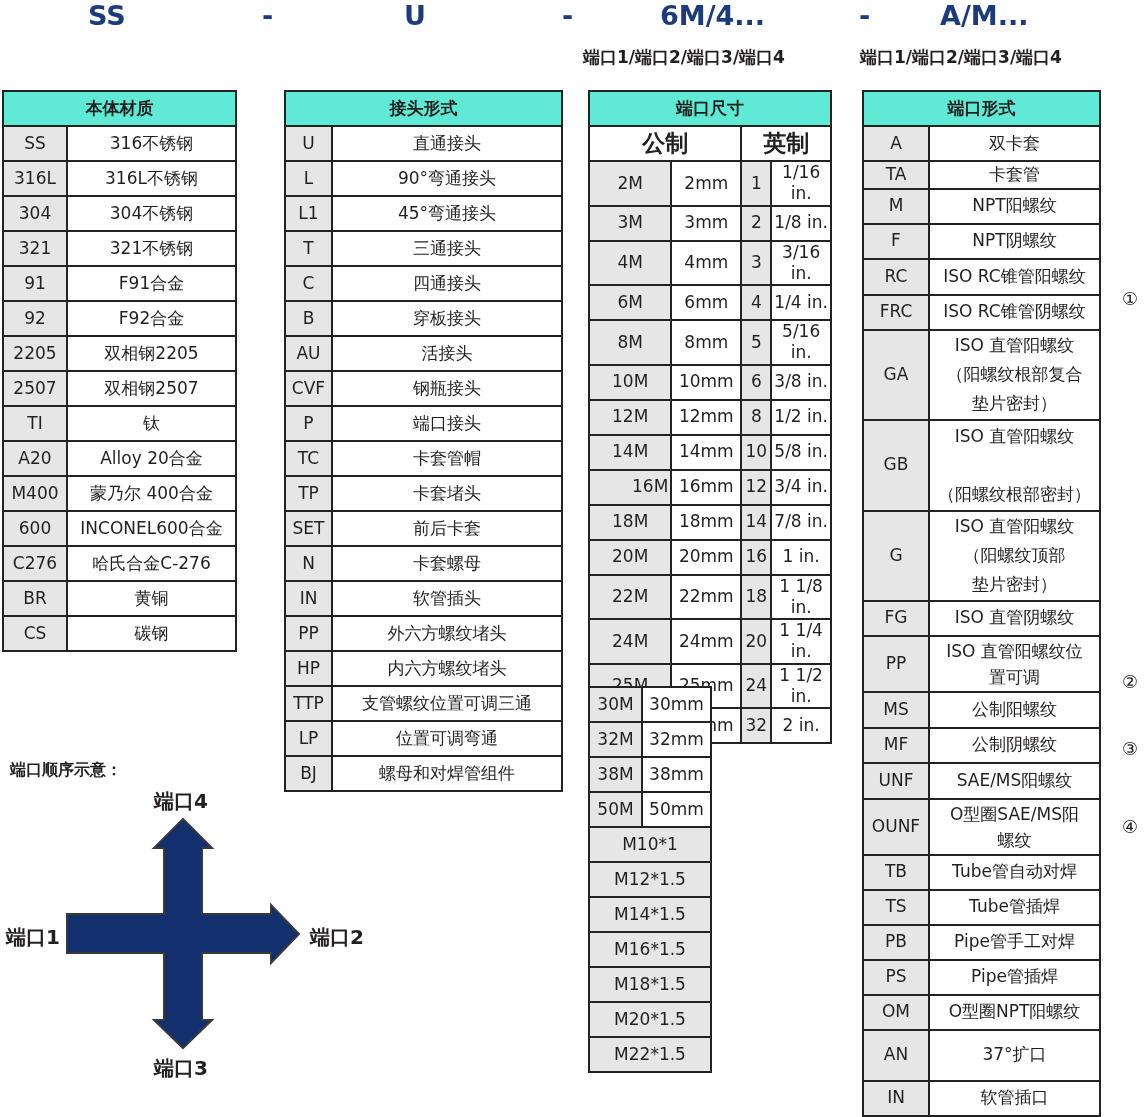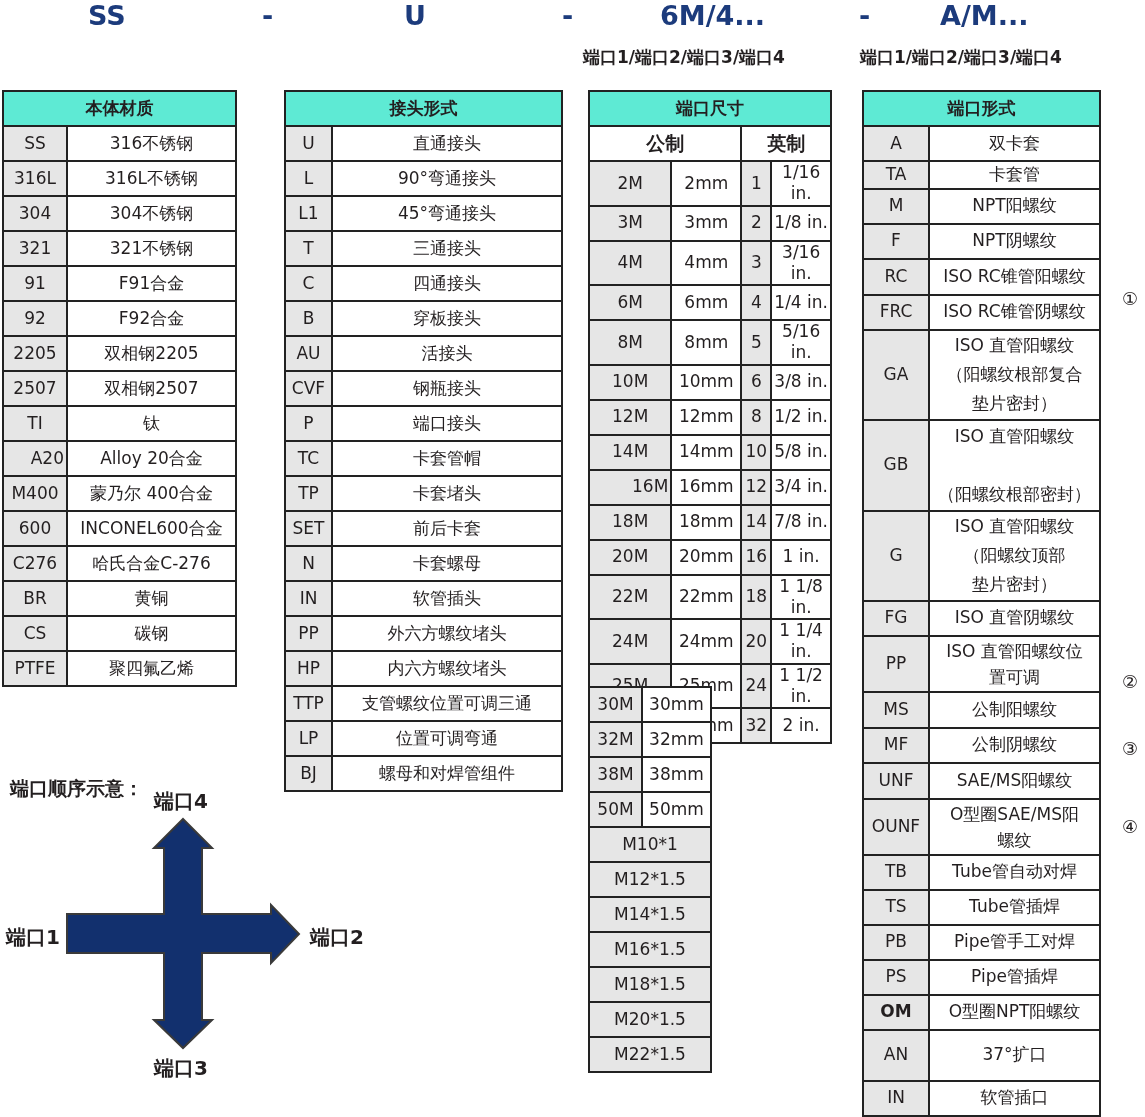--- a/index.html
+++ b/index.html
@@ -5,28 +5,28 @@
   * { box-sizing: border-box; margin: 0; padding: 0; }
   html, body { width: 1145px; height: 1117px; background: #ffffff; overflow: hidden; }
   body { position: relative; font-family: "DejaVu Sans", "Liberation Sans", sans-serif; color: #231f20; }
 
   .code-head { position: absolute; top: 0; font-size: 27px; font-weight: bold; color: #1c3b7c; font-family: "DejaVu Sans", sans-serif; letter-spacing: 0px; }
   .sub-head { position: absolute; top: 46px; font-size: 17px; font-weight: bold; color: #231f20; white-space: nowrap; }
 
   table.spec { position: absolute; border-collapse: collapse; border: 2px solid #222; font-size: 17px; }
   table.spec td, table.spec th { border: 2px solid #222; text-align: center; vertical-align: middle; padding: 0 2px; line-height: 1.25; }
   table.spec th.title { background: #5eead4; font-weight: bold; font-size: 17px; height: 34px; }
-  table.spec th.sub { background: #ffffff; font-weight: bold; font-size: 19px; height: 35px; }
+  table.spec th.sub { background: #ffffff; font-weight: bold; font-size: 23px; height: 35px; }
   table.spec td.code { background: #e6e6e6; }
   table.spec td.desc { background: #ffffff; }
   table.spec tr { height: 35px; }
 
   .note { position: absolute; left: 1122px; font-size: 18px; color: #231f20; }
 
-  .diag-title { position: absolute; left: 10px; top: 776px; font-size: 19px; font-weight: bold; white-space: nowrap; }
+  .diag-title { position: absolute; left: 10px; top: 760px; font-size: 16px; font-weight: bold; white-space: nowrap; }
   .port-label { position: absolute; font-size: 20px; font-weight: bold; white-space: nowrap; }
   svg.cross { position: absolute; left: 0; top: 740px; }
 </style>
 </head>
 <body>
 
 <div id="model-code">
     <div class="code-head" style="left: 88px;">SS</div>
     <div class="code-head" style="left: 262px;">-</div>
     <div class="code-head" style="left: 404px;">U</div>
@@ -75,21 +75,21 @@
       </tr>
       <tr>
         <td class="code" style="width: 64px;">2507</td>
         <td class="desc">双相钢2507</td>
       </tr>
       <tr>
         <td class="code" style="width: 64px;">TI</td>
         <td class="desc">钛</td>
       </tr>
       <tr>
-        <td class="code" style="width: 64px; text-align: right;">A20</td>
+        <td class="code" style="width: 64px;">A20</td>
         <td class="desc">Alloy 20合金</td>
       </tr>
       <tr>
         <td class="code" style="width: 64px;">M400</td>
         <td class="desc">蒙乃尔 400合金</td>
       </tr>
       <tr>
         <td class="code" style="width: 64px;">600</td>
         <td class="desc">INCONEL600合金</td>
       </tr>
@@ -97,24 +97,20 @@
         <td class="code" style="width: 64px;">C276</td>
         <td class="desc">哈氏合金C-276</td>
       </tr>
       <tr>
         <td class="code" style="width: 64px;">BR</td>
         <td class="desc">黄铜</td>
       </tr>
       <tr>
         <td class="code" style="width: 64px;">CS</td>
         <td class="desc">碳钢</td>
-      </tr>
-      <tr>
-        <td class="code" style="width: 64px;">PTFE</td>
-        <td class="desc">聚四氟乙烯</td>
       </tr>
     </tbody>
 </table>
 
 <table class="spec" id="t-fitting" style="left:284px; top:90px; width:279px;">
   <thead>
     <tr>
         <th class="title" colspan="2">接头形式</th>
       </tr>
   </thead>
@@ -428,21 +424,21 @@
       </tr>
       <tr style="height: 35px;">
         <td class="code" style="width: 66px;">PB</td>
         <td class="desc" style="white-space: pre-line; line-height: 1.5;">Pipe管手工对焊</td>
       </tr>
       <tr style="height: 35px;">
         <td class="code" style="width: 66px;">PS</td>
         <td class="desc" style="white-space: pre-line; line-height: 1.5;">Pipe管插焊</td>
       </tr>
       <tr style="height: 35px;">
-        <td class="code" style="width: 66px; font-weight: bold;">OM</td>
+        <td class="code" style="width: 66px;">OM</td>
         <td class="desc" style="white-space: pre-line; line-height: 1.5;">O型圈NPT阳螺纹</td>
       </tr>
       <tr style="height: 51px; margin-top: 16px;">
         <td class="code" style="width: 66px;">AN</td>
         <td class="desc" style="white-space: pre-line; line-height: 1.5;">37°扩口</td>
       </tr>
       <tr style="height: 35px;">
         <td class="code" style="width: 66px;">IN</td>
         <td class="desc" style="white-space: pre-line; line-height: 1.5;">软管插口</td>
       </tr>

